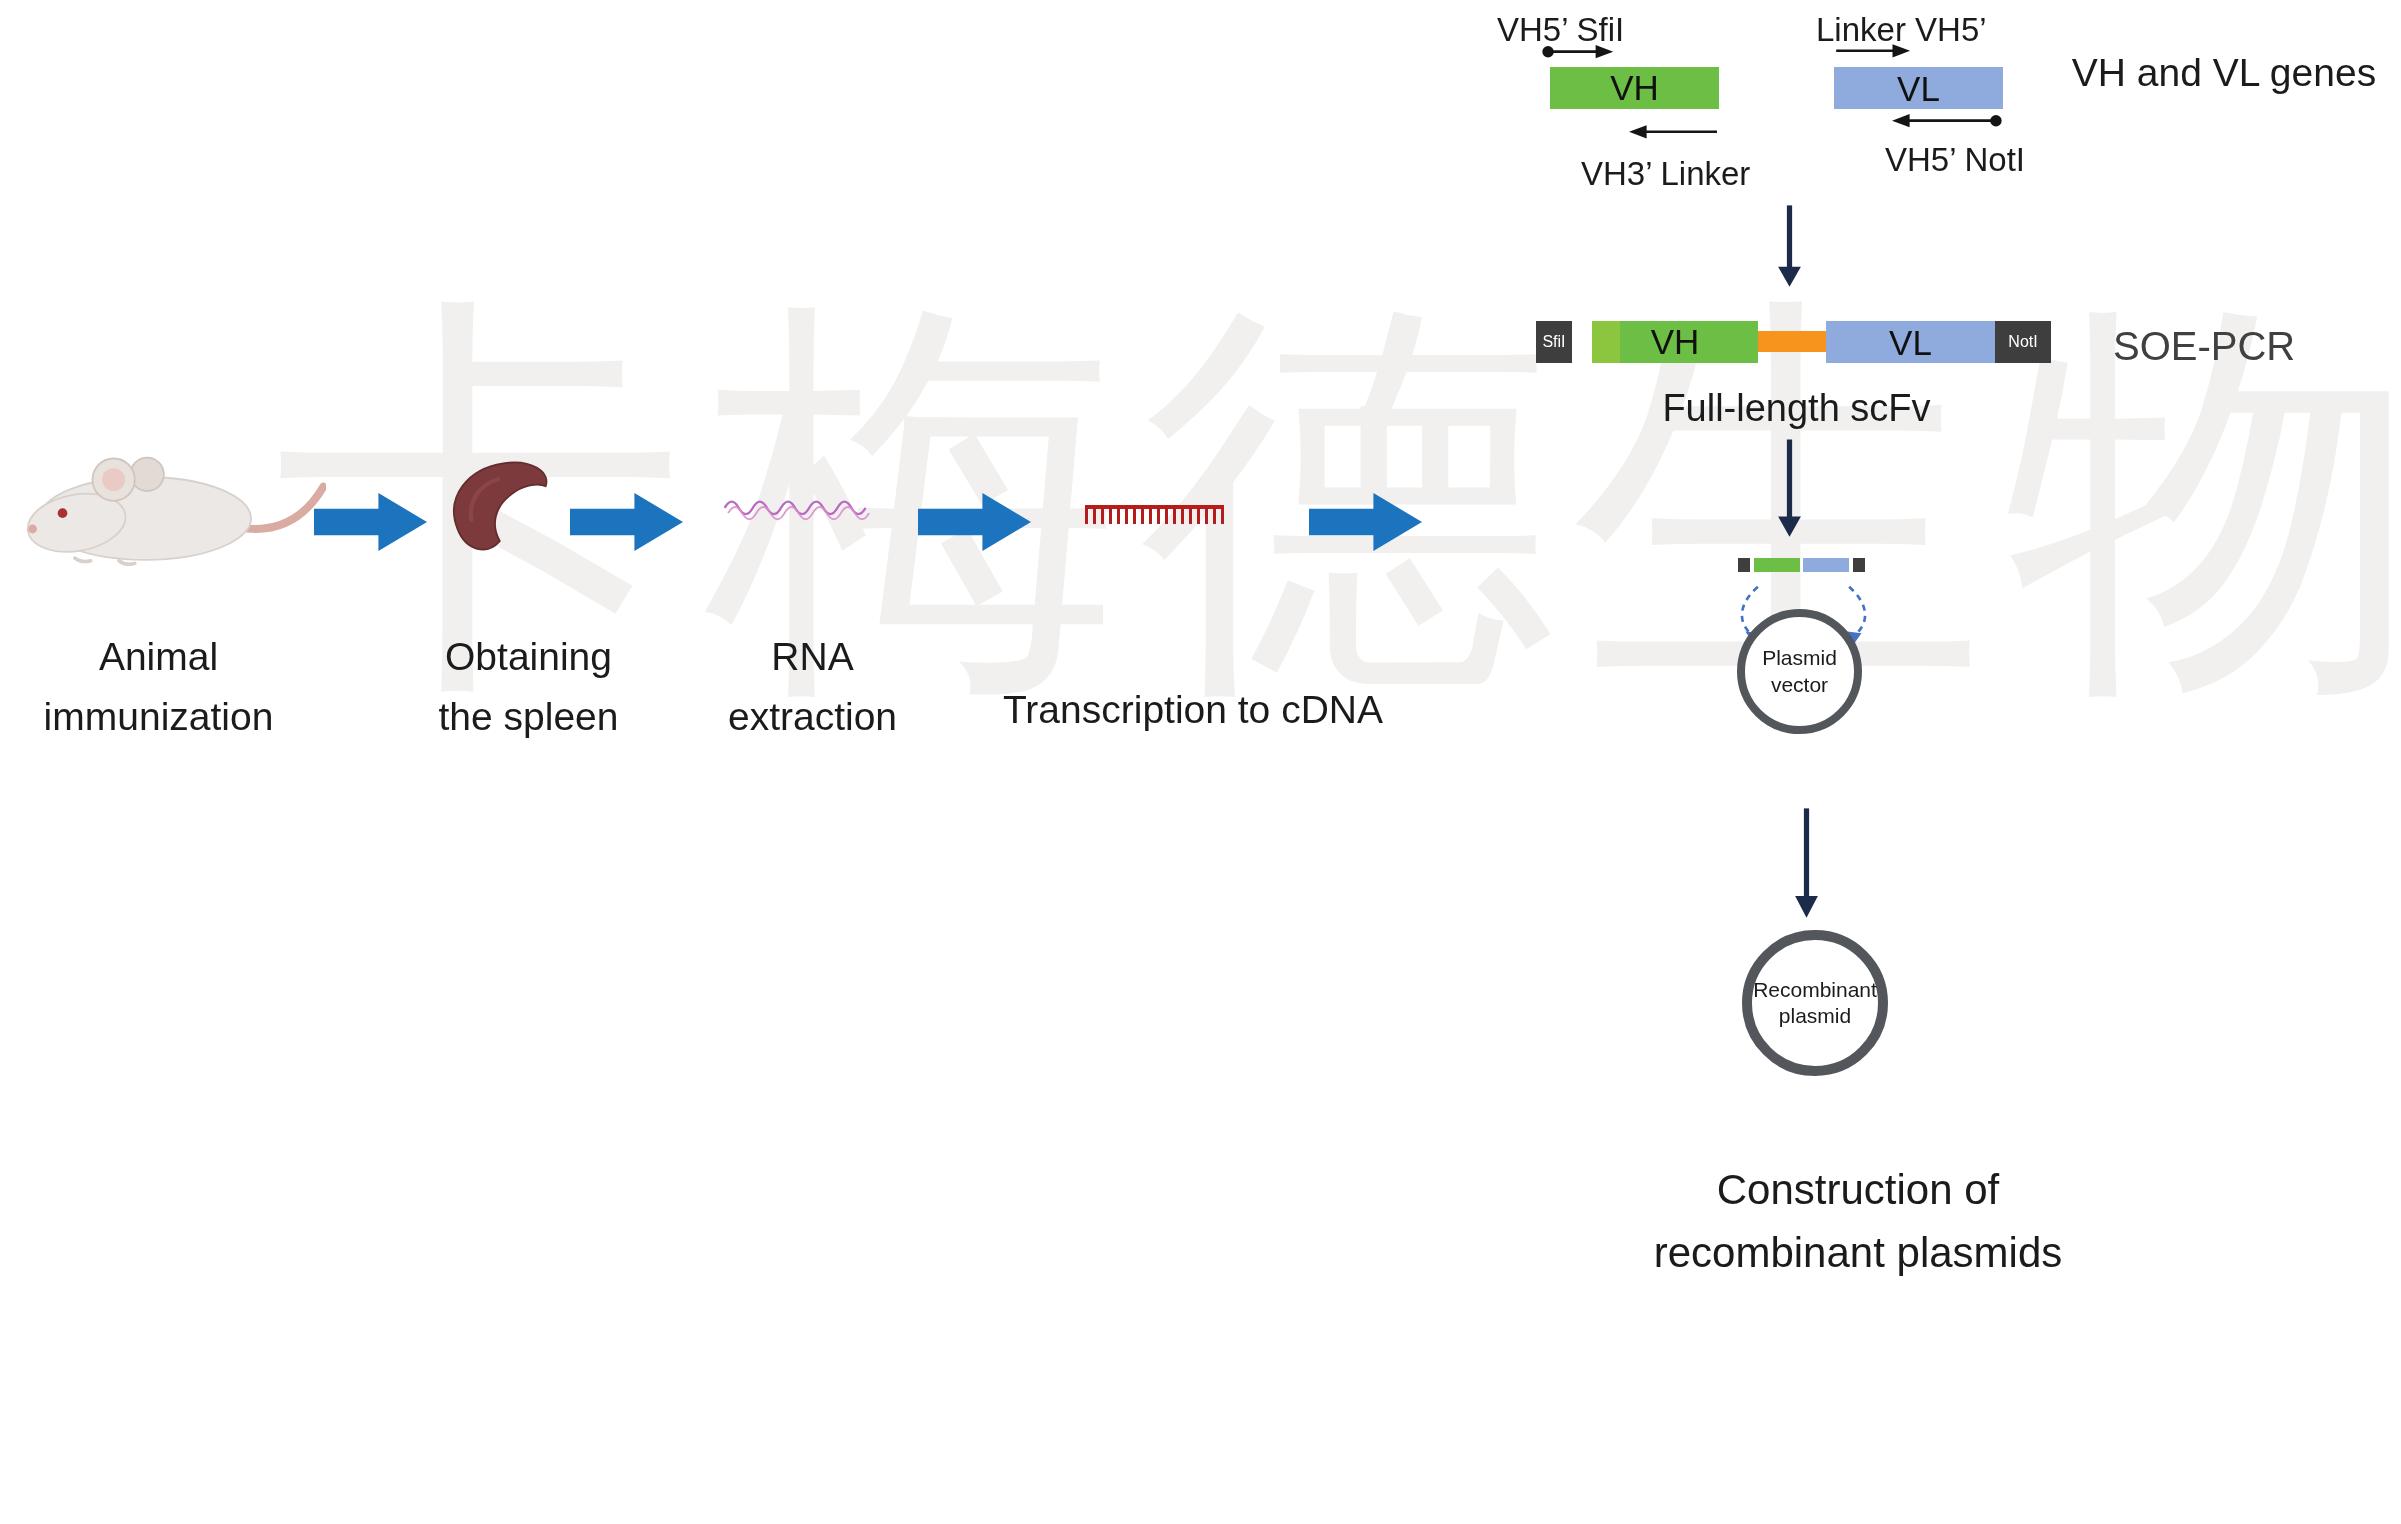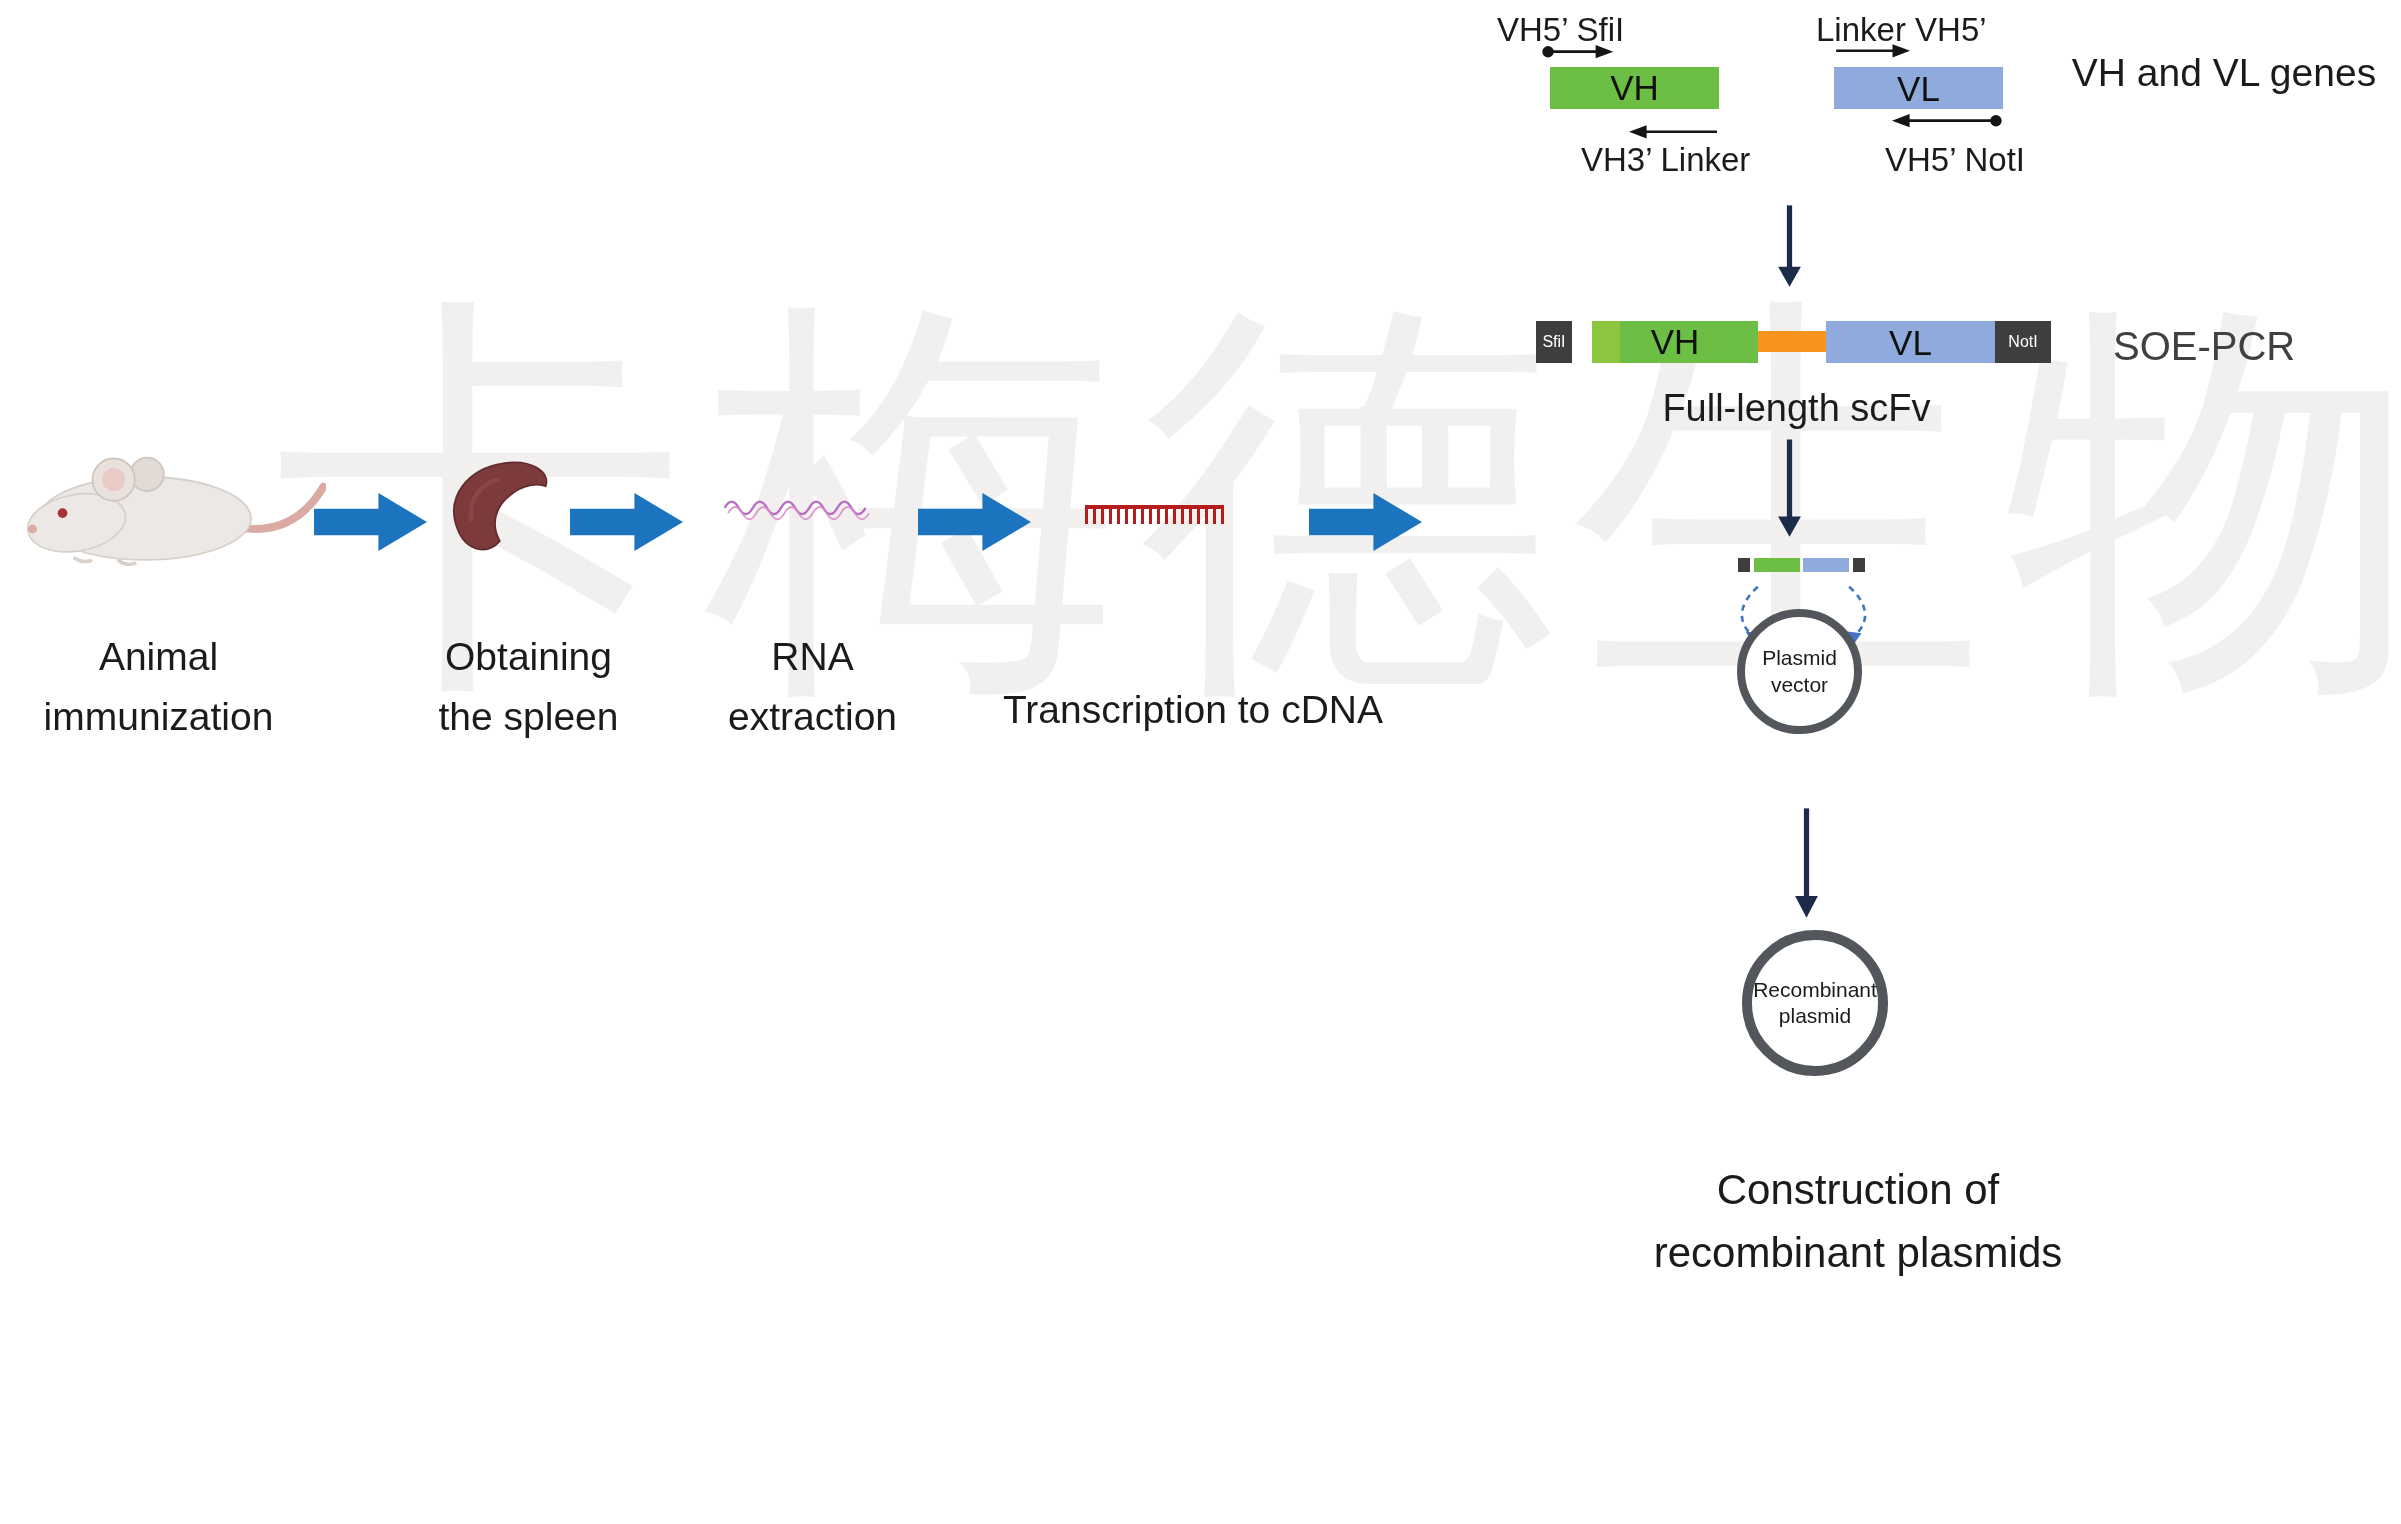--- a/index.html
+++ b/index.html
@@ -163,21 +163,21 @@
 
   <div class="abs layer gene-box vh-fill" style="left:1550px; top:67px; width:169px;">
     <span>VH</span>
   </div>
 
   <svg class="abs layer" style="left:1629px; top:123px;" width="88" height="17.6" viewBox="0 0 100 20">
     <line x1="16" y1="10" x2="100" y2="10" stroke="#151515" stroke-width="3"></line>
     <polygon points="0,10 20,2.5 20,17.5" fill="#151515"></polygon>
   </svg>
 
-  <div class="abs layer small-label" style="left:1581px; top:141px;">VH3’  Linker</div>
+  <div class="abs layer small-label" style="left:1581px; top:155px;">VH3’  Linker</div>
 
   <div class="abs layer small-label" style="left:1816px; top:10.6px;">Linker VH5’</div>
 
   <svg class="abs layer" style="left:1836px; top:42px;" width="76" height="17.6" viewBox="0 0 86 20">
     <line x1="0" y1="10" x2="66" y2="10" stroke="#151515" stroke-width="3"></line>
     <polygon points="84,10 64,2.5 64,17.5" fill="#151515"></polygon>
   </svg>
 
   <div class="abs layer gene-box vl-fill" style="left:1834px; top:67px; width:169px;">
     <span>VL</span>

